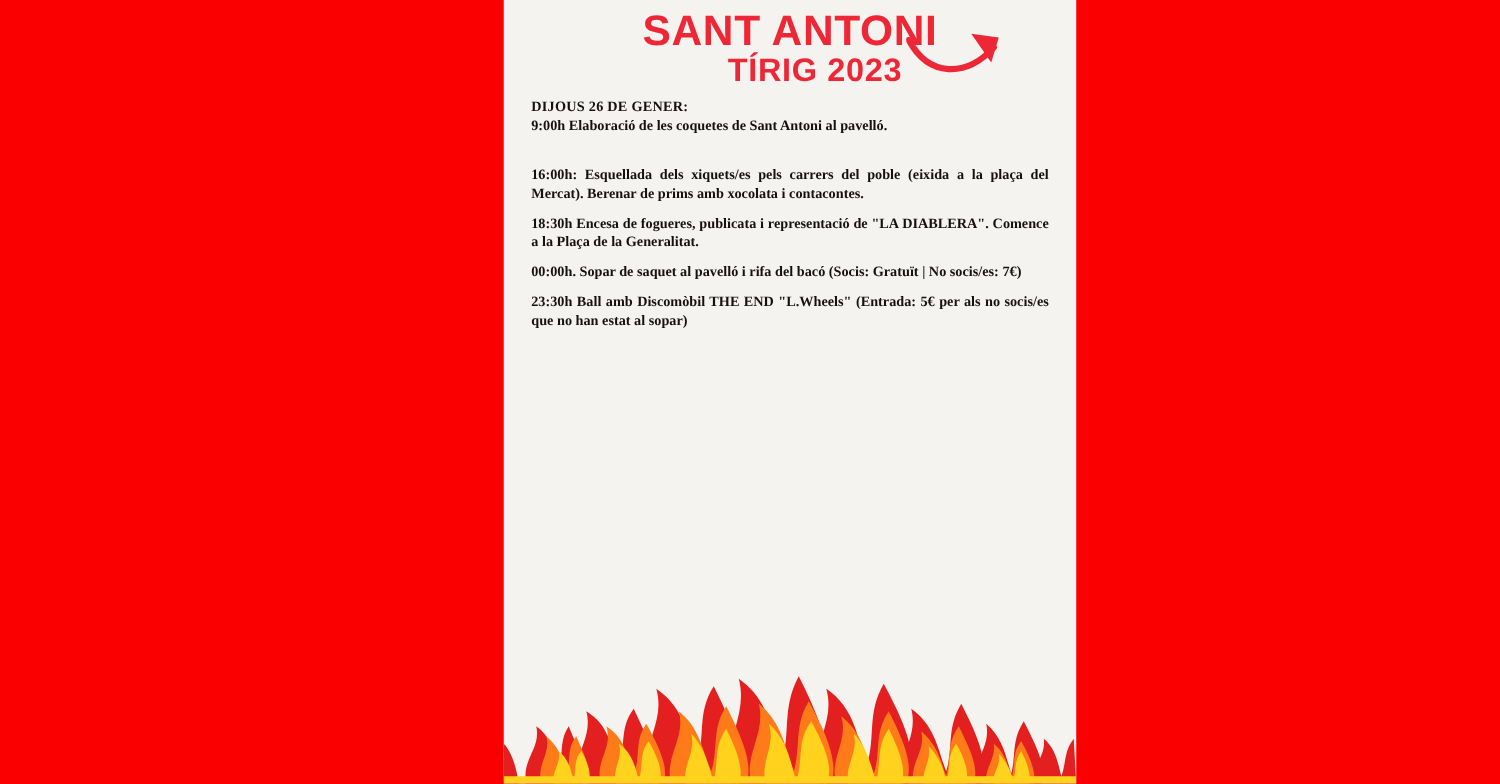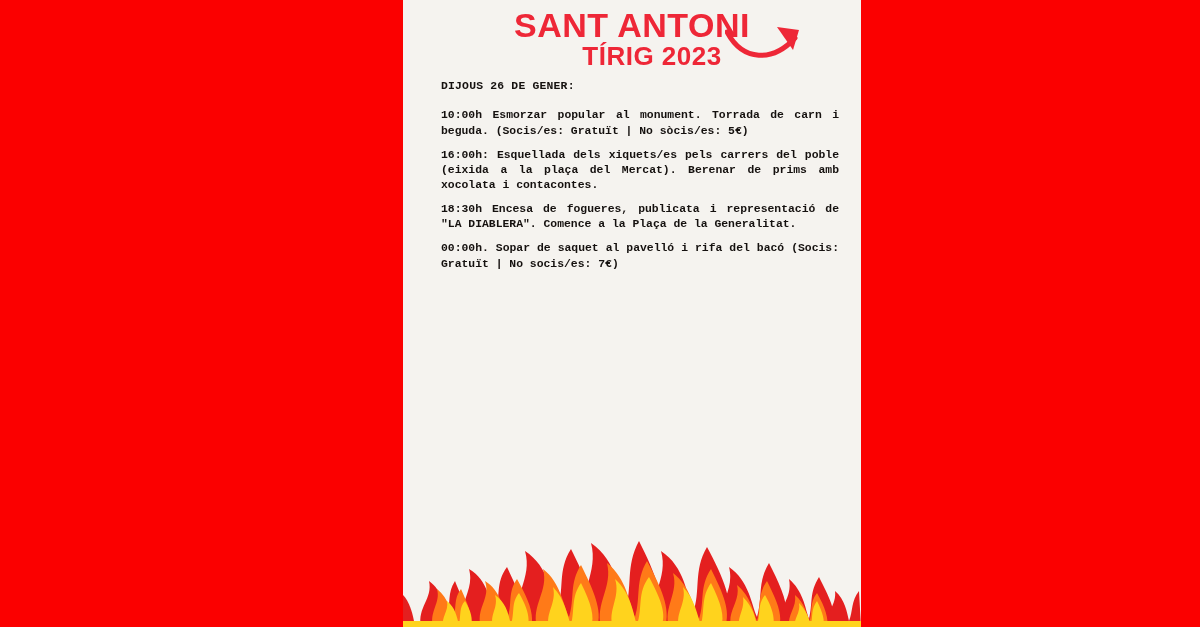--- a/index.html
+++ b/index.html
@@ -56,26 +56,26 @@
   .arrow-swoosh {
     position: absolute;
     right: 44px;
     top: 22px;
     width: 92px;
     height: 44px;
     pointer-events: none;
   }
 
   .program {
-    padding: 10px 22px 0 38px;
+    padding: 10px 22px 0 22px;
     font-size: 11.4px;
     line-height: 1.33;
     color: #15110f;
     font-weight: bold;
-    font-family: Liberation Mono, monospace;
+    font-family: Liberation Serif, serif;
     text-align: justify;
   }
 
   .entry {
     margin-bottom: 9px;
   }
 
   .entry.tight {
     margin-bottom: 0;
   }
@@ -111,42 +111,45 @@
       <svg class="arrow-swoosh" viewBox="0 0 92 44">
         <path d="M2 10 C 18 40, 48 40, 70 16" stroke="#ee2737" stroke-width="5" fill="none" stroke-linecap="round"></path>
         <path d="M52 5 L74 8 L68 28 Z" fill="#ee2737"></path>
       </svg>
     </div>
 
     <div class="program">
 
       <div class="entry tight">
         <div class="line day-heading">DIJOUS 26 DE GENER:</div>
+        <div class="line">9:00h Elaboració de les coquetes de Sant Antoni al pavelló.</div>
       </div>
 
       <div style="height:14px"></div>
 
       <div class="entry">
-        <div class="line">10:00h Esmorzar popular al monument. Torrada de carn i beguda. (Socis/es: Gratuït | No sòcis/es: 5€)</div>
       </div>
 
 
       <div class="entry">
         <div class="line">16:00h: Esquellada dels xiquets/es pels carrers del poble (eixida a la plaça del Mercat). Berenar de prims amb xocolata i contacontes.</div>
       </div>
 
       <div class="entry">
         <div class="line">18:30h Encesa de fogueres, publicata i representació de "LA DIABLERA". Comence a la Plaça de la Generalitat.</div>
       </div>
 
 
       <div class="entry">
         <div class="line">00:00h. Sopar de saquet al pavelló i rifa del bacó (Socis: Gratuït | No socis/es: 7€)</div>
       </div>
 
+      <div class="entry">
+        <div class="line">23:30h Ball amb Discomòbil THE END "L.Wheels" (Entrada: 5€ per als no socis/es que no han estat al sopar)</div>
+      </div>
 
     </div>
 
     <svg class="flames" viewBox="0 0 458 120" preserveAspectRatio="none">
 
       <g fill="#e41f1f">
         <path d="M18 120 C 14 100, 30 92, 26 74 C 40 84, 40 98, 44 110 C 48 96, 44 86, 52 74 C 58 90, 66 100, 62 120 Z"></path>
         <path d="M60 120 C 54 96, 72 84, 66 62 C 86 74, 86 94, 92 108 C 98 90, 92 76, 104 60 C 114 82, 124 98, 118 120 Z"></path>
         <path d="M116 120 C 108 88, 130 72, 122 44 C 146 60, 148 86, 154 104 C 162 82, 154 64, 168 42 C 182 70, 194 96, 186 120 Z"></path>
         <path d="M182 120 C 174 86, 196 66, 188 36 C 214 54, 216 84, 222 104 C 230 80, 222 60, 236 34 C 252 66, 264 94, 256 120 Z"></path>

